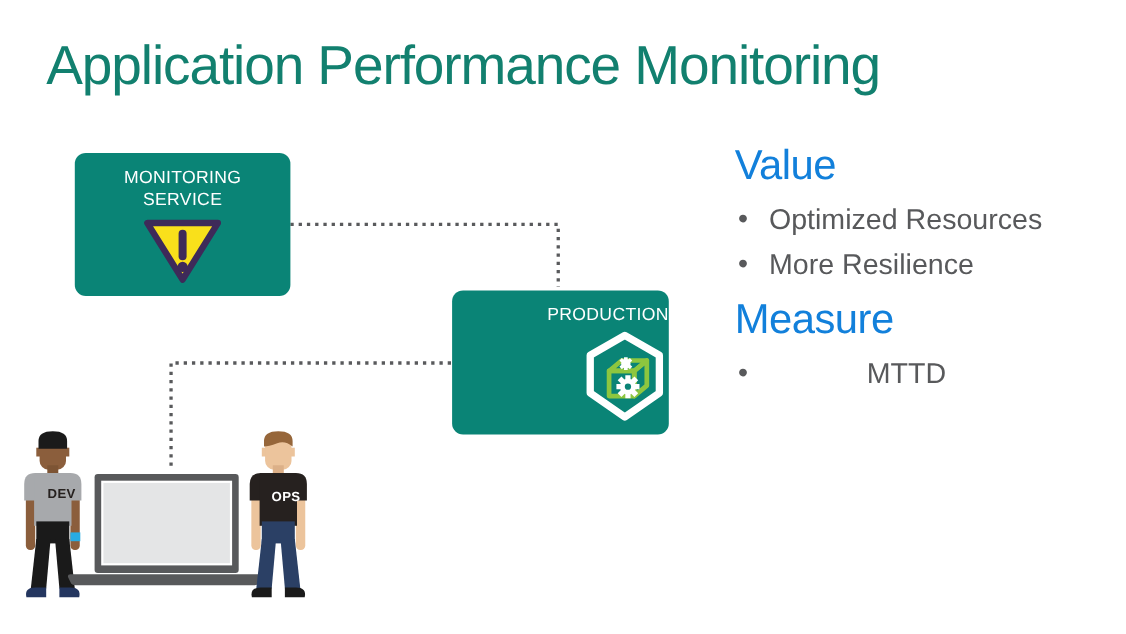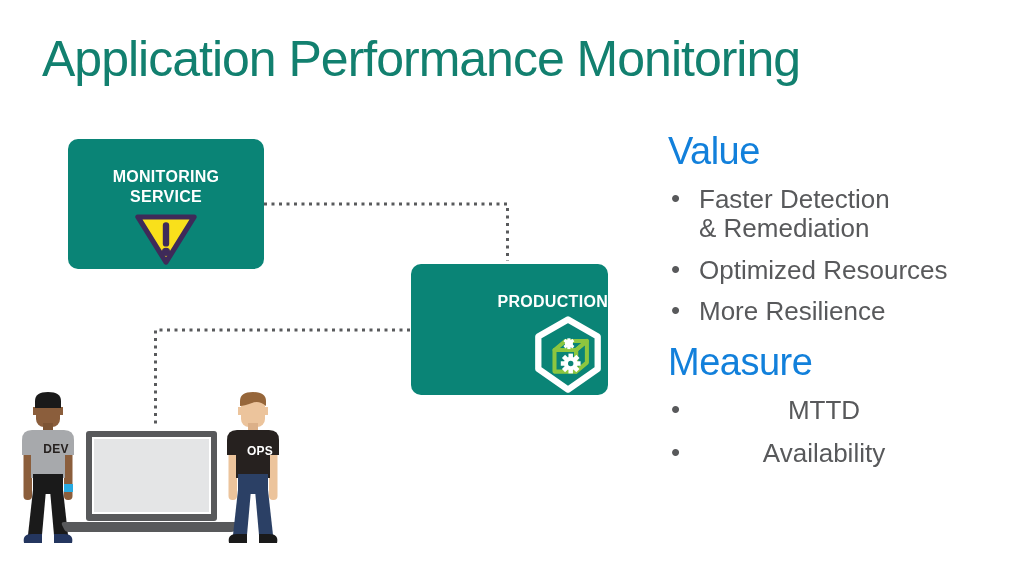--- a/index.html
+++ b/index.html
@@ -20,22 +20,22 @@
   .connectors{position:absolute;left:0;top:0;width:1024px;height:576px;pointer-events:none;}
 
   
   .node{
     position:absolute;background:#0a8476;border-radius:10px;
     display:flex;flex-direction:column;align-items:center;
   }
   .node-monitoring{left:68px;top:139px;width:196px;height:130px;}
   .node-production{left:411px;top:264px;width:197px;height:131px;align-items:flex-end;}
   .node-label{
-    color:#ffffff;font-weight:bold;font-size:16px;letter-spacing:.3px;
-    text-align:center;line-height:1.25;margin-top:28px;white-space:pre-line;
+    color:#ffffff;font-weight:normal;font-size:16px;letter-spacing:.3px;
+    text-align:center;line-height:1.25;margin-top:13px;white-space:pre-line;
   }
   .node-icon{margin-top:4px;}
   .node-production .node-icon{margin-top:2px;}
 
   
   .rightcol{position:absolute;left:668px;top:130px;width:356px;}
   .heading{
     margin:0;font-size:38px;font-weight:400;color:#1280db;letter-spacing:-.5px;
   }
   .heading.measure{margin-top:14px;}
@@ -106,29 +106,26 @@
         <line x1="53" y1="47" x2="37" y2="63"></line>
       </g>
       <circle cx="45" cy="55" r="7.5" fill="#ffffff"></circle>
       <circle cx="45" cy="55" r="3" fill="#0a8476"></circle>
     </svg>
   </div>
 
   <div class="rightcol">
     <h2 class="heading">Value</h2>
     <ul class="bullets">
-      <li>Faster Detection
-&amp; Remediation</li>
       <li>Optimized Resources</li>
       <li>More Resilience</li>
     </ul>
     <h2 class="heading measure">Measure</h2>
     <ul class="bullets measure">
       <li>MTTD</li>
-      <li>Availability</li>
     </ul>
   </div>
 
   <div class="scene">
     <svg width="300" height="196" viewBox="0 0 300 196" aria-hidden="true">
 
       <g>
         <rect x="33" y="27" width="5" height="8" fill="#8b5e3c"></rect>
         <rect x="58" y="27" width="5" height="8" fill="#8b5e3c"></rect>
         <rect x="36" y="14" width="24" height="33" rx="8" fill="#8b5e3c"></rect>

